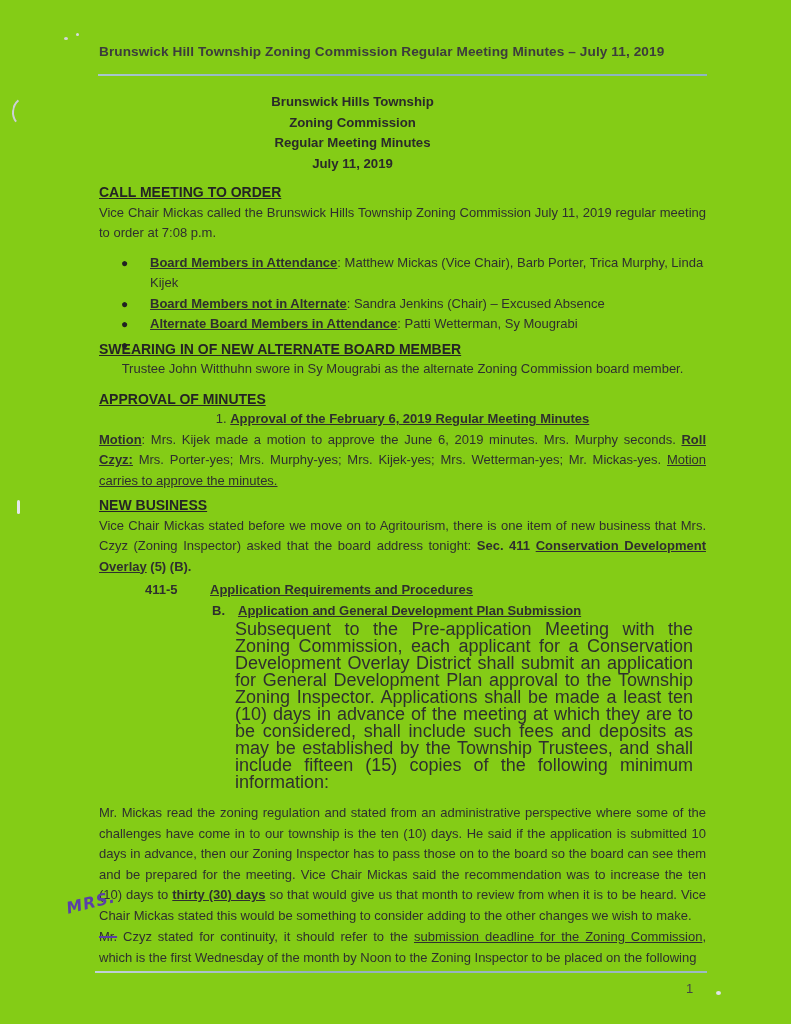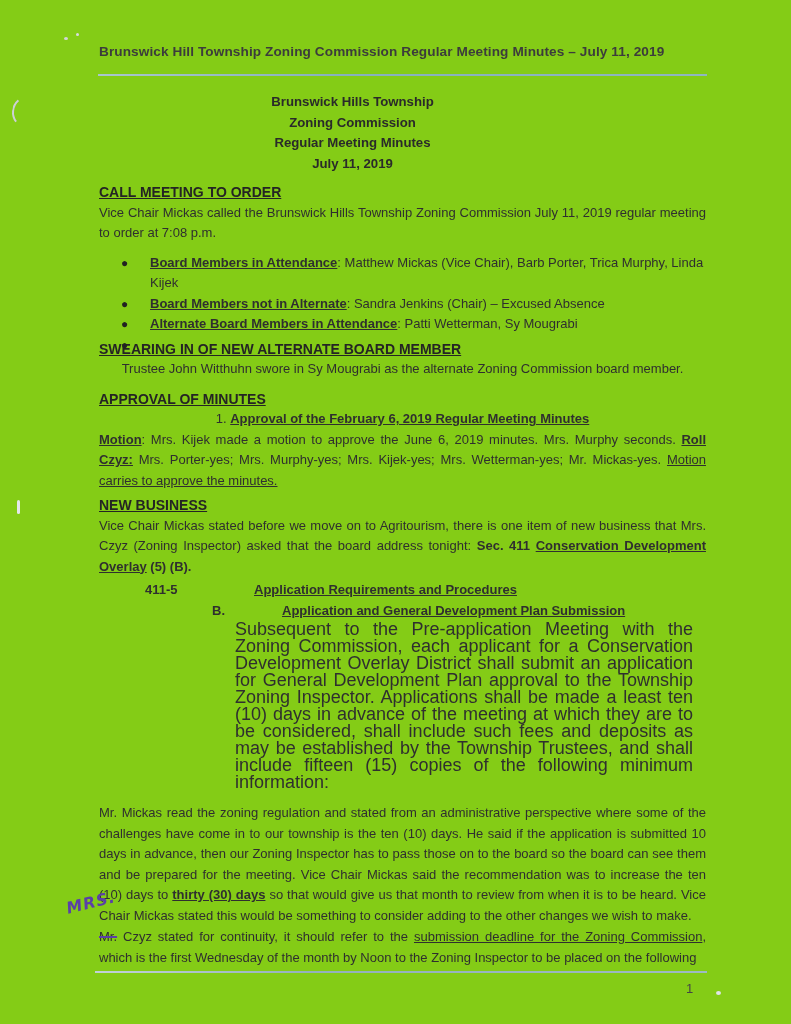--- a/index.html
+++ b/index.html
@@ -47,21 +47,21 @@
   .mt-md { margin-top: 9px; }
   
   .bullets { list-style: none; margin-top: 9px; }
   .bullets li { position: relative; padding-left: 51px; }
   .bullets .dot {
     position: absolute; left: 22px; top: 0;
     font-size: 12px; color: #222;
   }
   
   .reg-block { margin-top: 3px; margin-left: 46px; }
-  .reg-row { display: flex; gap: 44px; }
+  .reg-row { display: flex; }
   .reg-num { font-weight: bold; width: 65px; flex: 0 0 65px; }
   .reg-row.sub { margin-left: 67px; }
   .reg-letter { font-weight: bold; width: 26px; flex: 0 0 26px; }
   .reg-title { font-weight: bold; text-decoration: underline; }
   .reg-body {
     margin-left: 90px; width: 458px;
     font-size: 18px; line-height: 17px;
     text-align: justify;
   }
   .disc { margin-top: 12px; }

